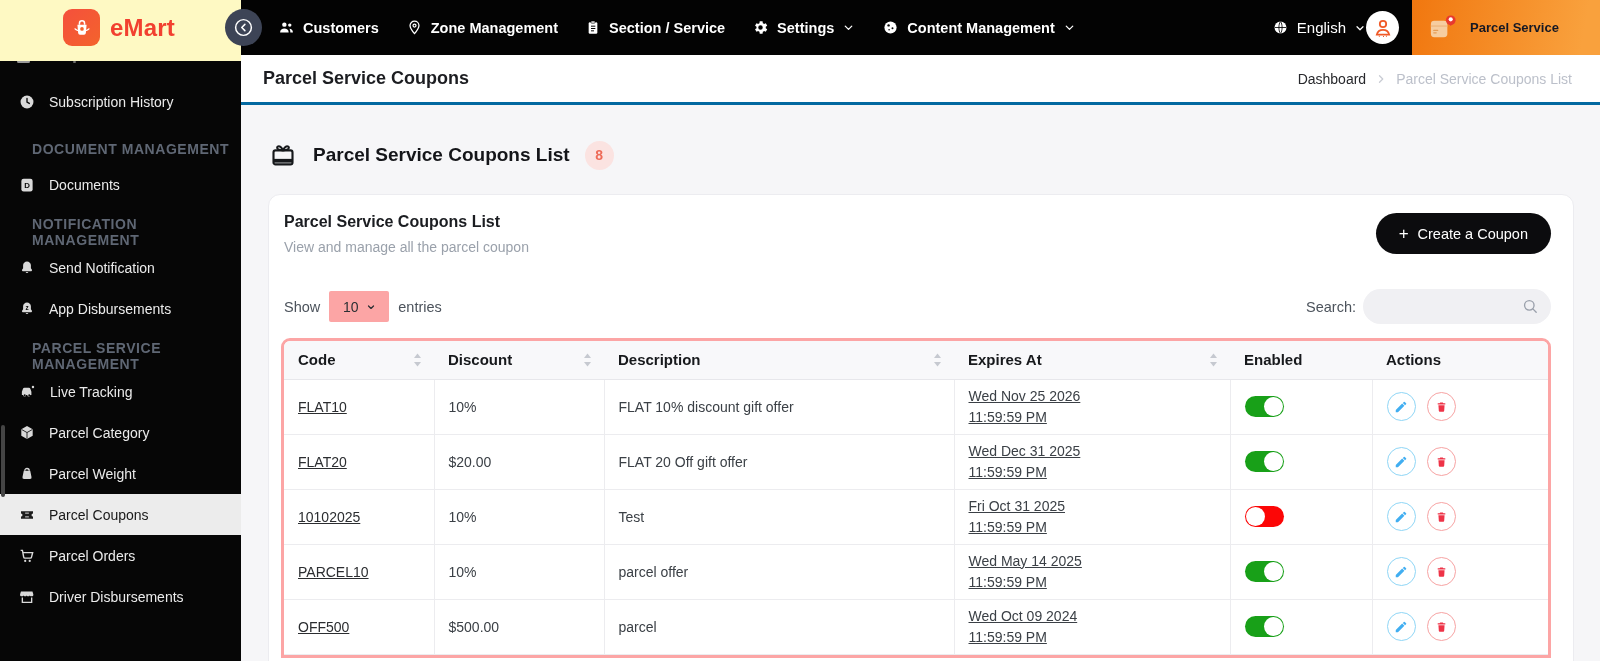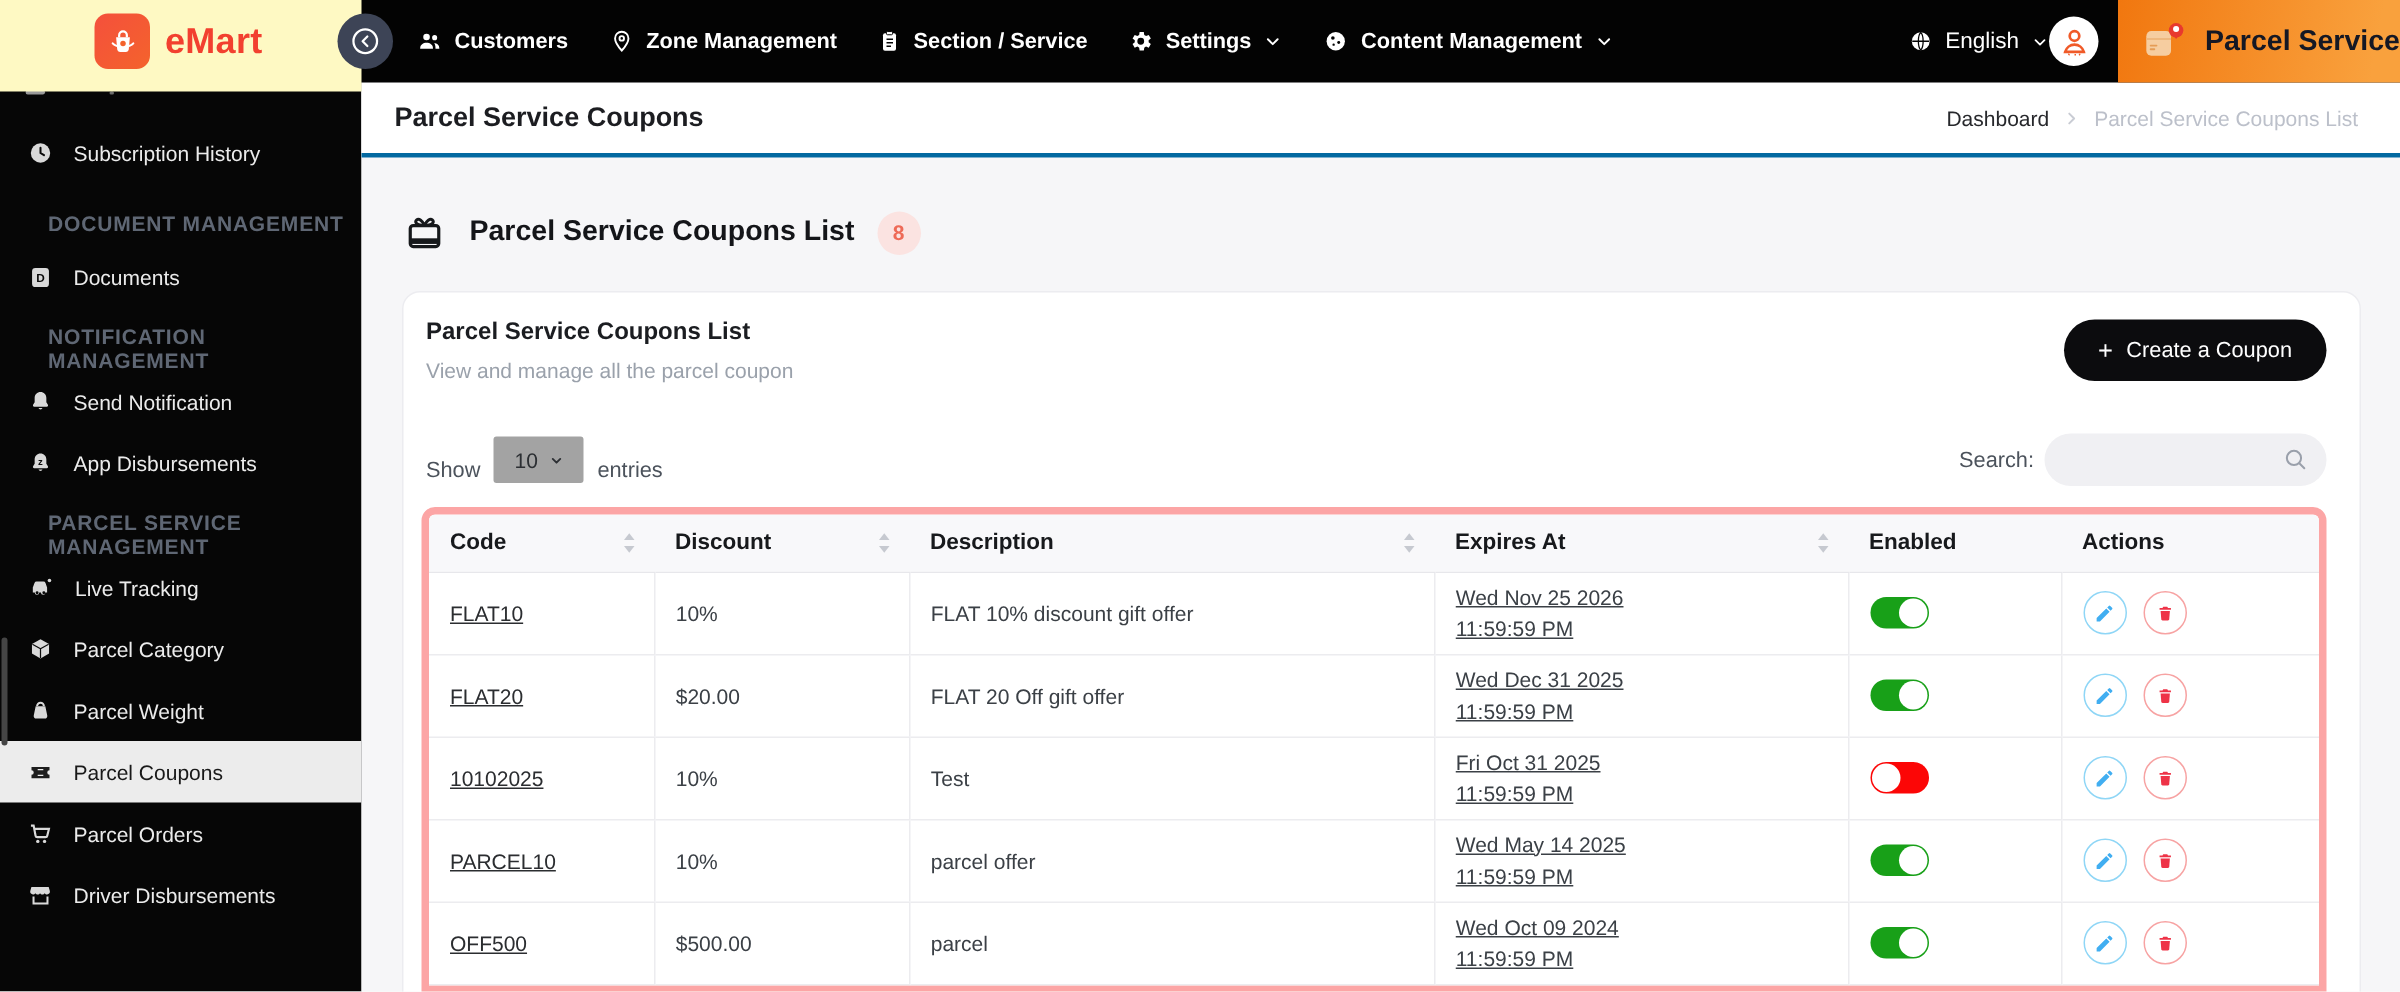--- a/index.html
+++ b/index.html
@@ -23,21 +23,21 @@
   .topnav-item { display:flex; align-items:center; gap:8px; color:#fff;
                  font-size:14.5px; font-weight:700; cursor:pointer; white-space:nowrap; }
   .topbar-right { display:flex; align-items:center; padding-right:13px; }
   .lang { display:flex; align-items:center; gap:8px; color:#fff; font-size:15px;
           font-weight:500; cursor:pointer; }
   .avatar { width:33px; height:33px; border-radius:50%; background:#fff;
             display:flex; align-items:center; justify-content:center; cursor:pointer; }
   .module-badge { width:188px; height:55px; flex:none;
                   background:linear-gradient(100deg,#f1770f,#f9a13d 90%);
                   display:flex; align-items:center; gap:12px; padding-left:15px; cursor:pointer; }
-  .module-label { font-size:19px; font-weight:700; color:#151824;text-align:right; }
+  .module-label { font-size:13px; font-weight:700; color:#151824;text-align:right; }
 
   
   .sidebar { position:absolute; top:55px; left:0; width:241px; height:606px;
              background:#060606; overflow:hidden; }
   .side-clipped { height:26px; display:flex; align-items:flex-start; padding:2px 0 0 17px;
                   color:#9a9a9a; }
   .side-item { height:41px; display:flex; align-items:center; gap:13px;
                padding-left:18px; color:#ebebeb; font-size:14px; font-weight:500;
                cursor:pointer; }
   .side-item svg { flex:none; color:#d9d9d9; }
@@ -74,33 +74,33 @@
   .card-title { font-size:16px; font-weight:700; color:#1b1d21; }
   .card-subtitle { margin-top:8px; font-size:14px; color:#9aa1ab; }
   .create-btn { background:#0c0c0e; color:#fff; border:none; border-radius:24px;
                 height:41px; padding:0 23px; font-size:14.5px; font-weight:500;
                 display:flex; align-items:center; gap:9px; cursor:pointer;
                 font-family:inherit; }
   .create-plus { font-size:17px; font-weight:400; }
 
   .controls { margin-top:34px; display:flex; justify-content:space-between;
               align-items:center; padding-left:3px; }
-  .controls-left { display:flex; align-items:flex-end; gap:9px; color:#4c535c; font-size:14.5px; }
-  .entries-select { width:60px; height:31px; background:#a3a3a3; border-radius:2px;
+  .controls-left { display:flex; align-items:center; gap:9px; color:#4c535c; font-size:14.5px; }
+  .entries-select { width:60px; height:31px; background:#fca5a5; border-radius:2px;
                     display:flex; align-items:center; justify-content:center; gap:7px;
                     font-size:14px; color:#2c2f33; cursor:pointer; }
   .controls-right { display:flex; align-items:center; gap:7px; color:#4c535c; font-size:14.5px; }
   .search-wrap { position:relative; }
   .search-input { width:188px; height:35px; background:#f0f0f3; border:none;
                   border-radius:18px; padding:0 36px 0 16px; font-size:14px;
                   font-family:inherit; color:#333; outline:none; }
   .search-wrap svg { position:absolute; right:11px; top:8px; }
 
   
-  .table-wrap { margin-top:14px; border:5px solid #fca5a5;
+  .table-wrap { margin-top:14px; border:3px solid #fca5a5;
                 border-radius:9px 9px 0 0; overflow:hidden; }
   table { width:100%; border-collapse:collapse; table-layout:fixed; }
   col.c-code{width:150px} col.c-disc{width:170px} col.c-desc{width:350px}
   col.c-exp{width:276px}  col.c-ena{width:142px}  col.c-act{width:182px}
   thead th { background:#f8f8fa; height:38px; font-size:15px; font-weight:700;
              color:#17191c; text-align:left; padding:0 26px 0 14px; position:relative;
              border-bottom:1px solid #e7e7eb; }
   thead th .sort { position:absolute; right:12px; top:12px; }
   tbody td { height:55px; padding:6px 14px; font-size:14px; color:#3b4046;
              border-bottom:1px solid #ececef; background:#fff; vertical-align:middle; }

